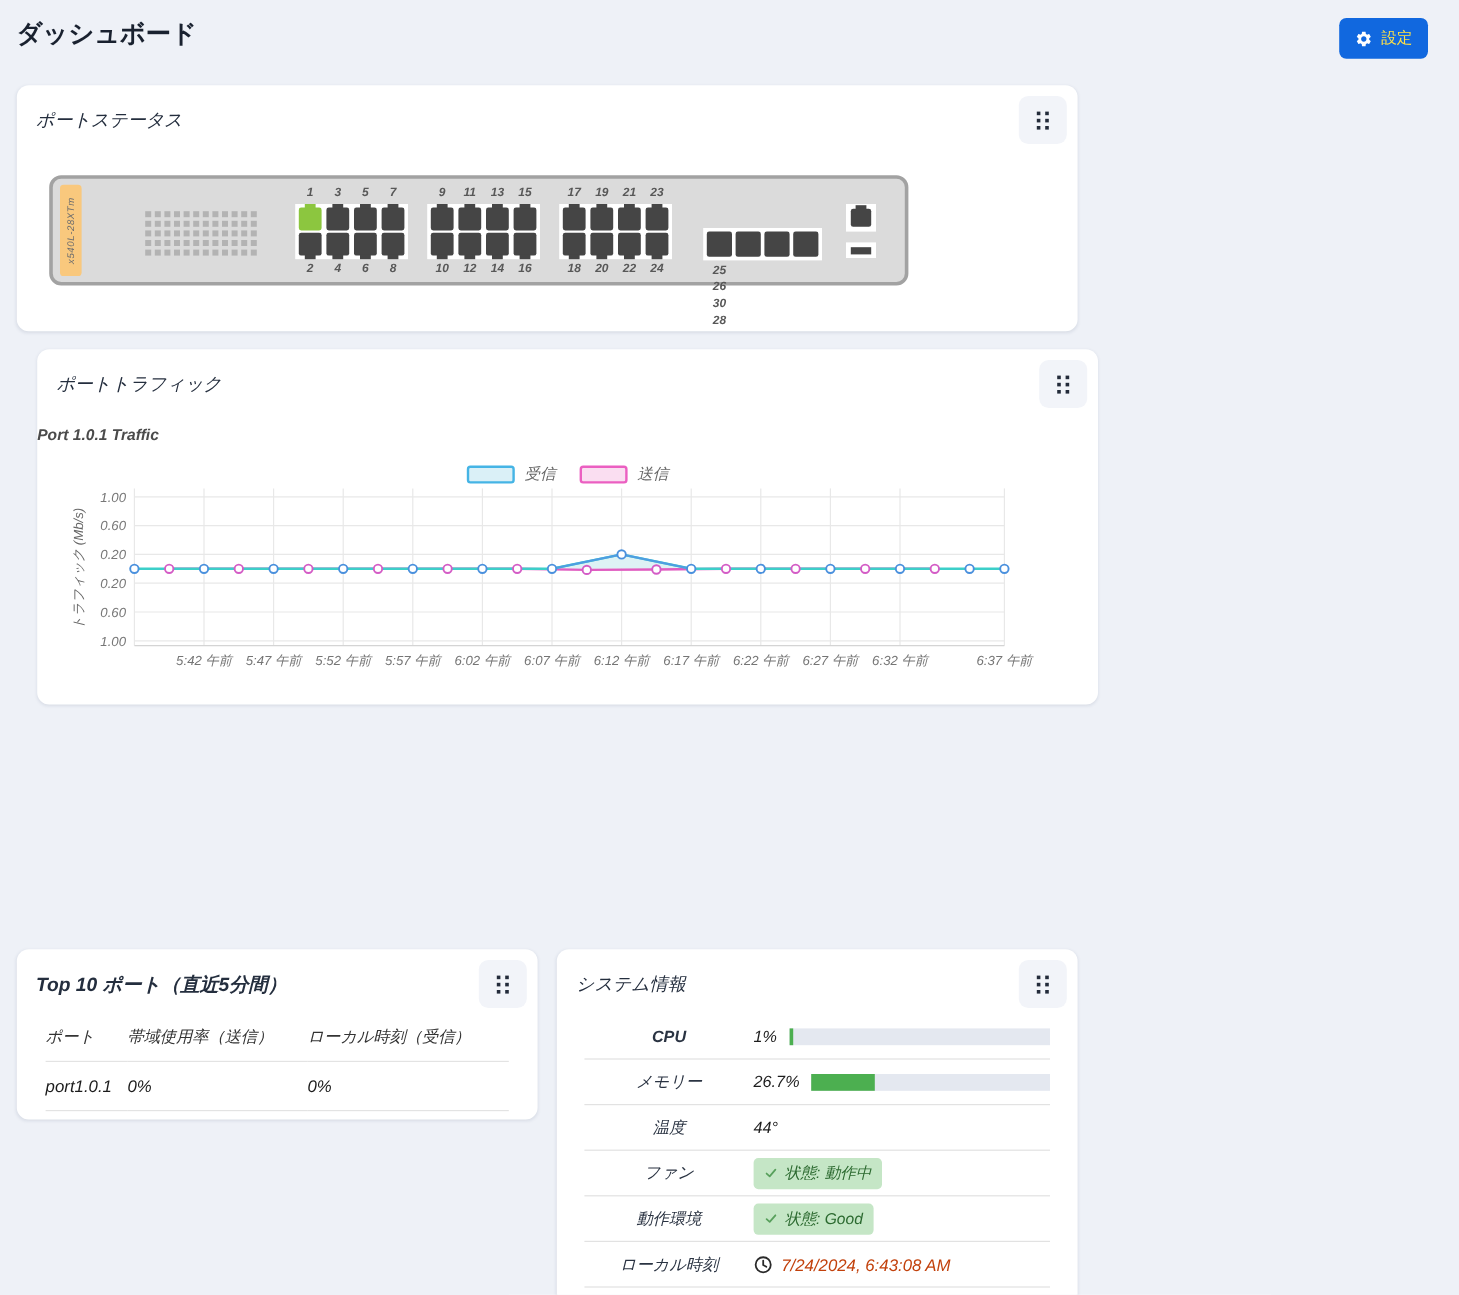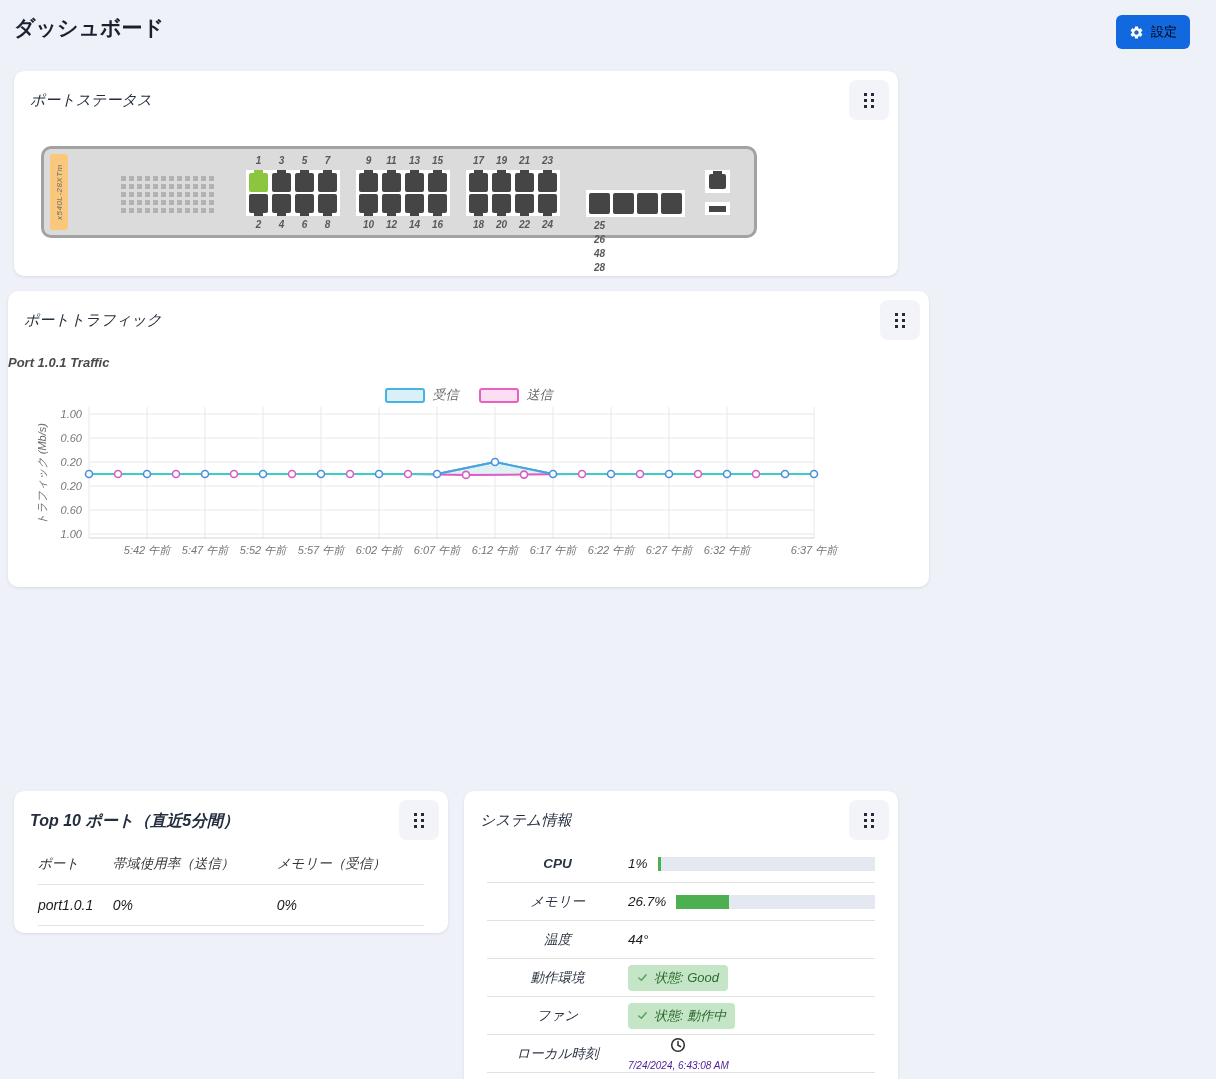--- a/index.html
+++ b/index.html
@@ -1,24 +1,24 @@
 <!DOCTYPE html>
 <html><head>
 <meta charset="utf-8">
 <style>
   html,body{margin:0;padding:0;}
   .page{position:relative;width:1216px;height:1079px;overflow:hidden;background:#eef1f7;
         font-family:"Liberation Sans","DejaVu Sans",sans-serif;color:#1c2434;}
   .page-title{position:absolute;left:14px;top:14px;margin:0;font-size:21px;font-weight:600;color:#19212f;}
   .settings-btn{position:absolute;top:15px;right:26px;height:34px;display:flex;align-items:center;gap:7px;
-        padding:0 13px;background:#1168df;border:none;border-radius:6px;color:#000000;font-size:13px;
+        padding:0 13px;background:#1168df;border:none;border-radius:6px;color:#fde047;font-size:13px;
         font-family:inherit;cursor:pointer;}
   .card{position:absolute;background:#fff;border-radius:10px;box-shadow:0 1px 3px rgba(23,43,77,.10);font-style:italic;}
   .card1{left:14px;top:71px;width:884px;height:205px;}
-  .card2{left:8px;top:291px;width:884px;height:296px;padding-left:37px;}
+  .card2{left:31px;top:291px;width:884px;height:296px;}
   .card3{left:14px;top:791px;width:434px;height:142px;}
   .card4{left:464px;top:791px;width:434px;height:310px;}
   .card-title{position:absolute;left:16px;top:20px;margin:0;font-size:15px;font-weight:500;color:#242e3e;}
   .card3 .card-title{font-size:16px;font-weight:700;}
   .handle{position:absolute;top:9px;right:9px;width:40px;height:40px;border:none;border-radius:8px;
         background:#f2f4f9;display:flex;align-items:center;justify-content:center;cursor:grab;color:#232b3a;}
   .dots{position:relative;width:10px;height:15px;}
   .dots::before{content:"";position:absolute;left:0;top:0;width:3px;height:3px;background:currentColor;
         box-shadow:7px 0 0 currentColor,0 6px 0 currentColor,7px 6px 0 currentColor,
                    0 12px 0 currentColor,7px 12px 0 currentColor;}
@@ -65,21 +65,21 @@
   td{font-size:14px;color:#1c1c1c;padding:12px 0;border-bottom:1px solid #e3e3e3;}
   
   .sysrows{position:absolute;left:23px;right:23px;top:54px;text-align:center;}
   .sysrow{display:flex;align-items:center;height:37px;border-bottom:1px solid #e2e2e2;}
   .syslabel{width:141px;flex:none;font-size:13.5px;color:#2a3342;}
   .sysval{flex:1;display:flex;align-items:center;font-size:13.5px;color:#1d1d1d;}
   .ptext{margin-right:10px;}
   .ptrack{flex:1;height:14px;}
   .pfill{height:100%;}
   .badge{display:inline-flex;align-items:center;gap:6px;border-radius:4px;padding:4px 9px;font-size:13px;}
-  .timeval{display:flex;align-items:center;gap:7px;font-size:10px;color:#4c1d95;flex-direction:column;}
+  .timeval{display:flex;align-items:center;gap:7px;font-size:14px;color:#c2410c;}
 </style>
 </head>
 <body>
 
 <div class="page">
 
   <h1 class="page-title">ダッシュボード</h1>
 
   <button class="settings-btn" style="background: rgb(17, 104, 223);">
     <svg width="15" height="15" viewBox="0 0 24 24" fill="#ffffff">
@@ -246,21 +246,21 @@
       <div class="sfp" id="sfp">
           <div class="pad">
             <div class="sq" style="background: rgb(69, 69, 69);"></div>
             <div class="sq" style="background: rgb(69, 69, 69);"></div>
             <div class="sq" style="background: rgb(69, 69, 69);"></div>
             <div class="sq" style="background: rgb(69, 69, 69);"></div>
           </div>
           <div class="numrow botn">
             <span>25</span>
             <span>26</span>
-            <span>48</span>
+            <span>30</span>
             <span>28</span>
           </div>
         </div>
       <div class="up-pad up1">
         <div class="port tab-top up-port"></div>
       </div>
       <div class="up-pad up2">
         <div class="slot"></div>
       </div>
     </div>
@@ -359,21 +359,21 @@
     <h2 class="card-title">Top 10 ポート（直近5分間）</h2>
     <button class="handle">
       <span class="dots"></span>
     </button>
     <div class="tblwrap">
       <table id="toptable">
         <thead>
             <tr>
               <th>ポート</th>
               <th>帯域使用率（送信）</th>
-              <th>メモリー（受信）</th>
+              <th>ローカル時刻（受信）</th>
             </tr>
           </thead>
         <tbody>
             <tr>
               <td>port1.0.1</td>
               <td>0%</td>
               <td>0%</td>
             </tr>
           </tbody>
       </table>
@@ -404,38 +404,38 @@
             </div>
           </div>
         </div>
         <div class="sysrow">
           <div class="syslabel">温度</div>
           <div class="sysval">
             <span>44°</span>
           </div>
         </div>
         <div class="sysrow">
+          <div class="syslabel">ファン</div>
+          <div class="sysval">
+            <span class="badge" style="background: rgb(197, 230, 198); color: rgb(44, 106, 48);">
+              <svg width="11" height="11" viewBox="0 0 12 12">
+                <path d="M2 6.5 L4.8 9 L10 3" fill="none" stroke="#58a05c" stroke-width="1.6" stroke-linecap="round" stroke-linejoin="round"></path>
+              </svg>
+              <span>状態: 動作中</span>
+            </span>
+          </div>
+        </div>
+        <div class="sysrow">
           <div class="syslabel">動作環境</div>
           <div class="sysval">
             <span class="badge" style="background: rgb(197, 230, 198); color: rgb(44, 106, 48);">
               <svg width="11" height="11" viewBox="0 0 12 12">
                 <path d="M2 6.5 L4.8 9 L10 3" fill="none" stroke="#58a05c" stroke-width="1.6" stroke-linecap="round" stroke-linejoin="round"></path>
               </svg>
               <span>状態: Good</span>
-            </span>
-          </div>
-        </div>
-        <div class="sysrow">
-          <div class="syslabel">ファン</div>
-          <div class="sysval">
-            <span class="badge" style="background: rgb(197, 230, 198); color: rgb(44, 106, 48);">
-              <svg width="11" height="11" viewBox="0 0 12 12">
-                <path d="M2 6.5 L4.8 9 L10 3" fill="none" stroke="#58a05c" stroke-width="1.6" stroke-linecap="round" stroke-linejoin="round"></path>
-              </svg>
-              <span>状態: 動作中</span>
             </span>
           </div>
         </div>
         <div class="sysrow">
           <div class="syslabel">ローカル時刻</div>
           <div class="sysval">
             <span class="timeval">
               <svg width="16" height="16" viewBox="0 0 16 16">
                 <circle cx="8" cy="8" r="6.3" fill="none" stroke="#2b2b2b" stroke-width="1.5"></circle>
                 <path d="M8 4.5 L8 8.2 L10.6 9.6" fill="none" stroke="#2b2b2b" stroke-width="1.5" stroke-linecap="round"></path>

